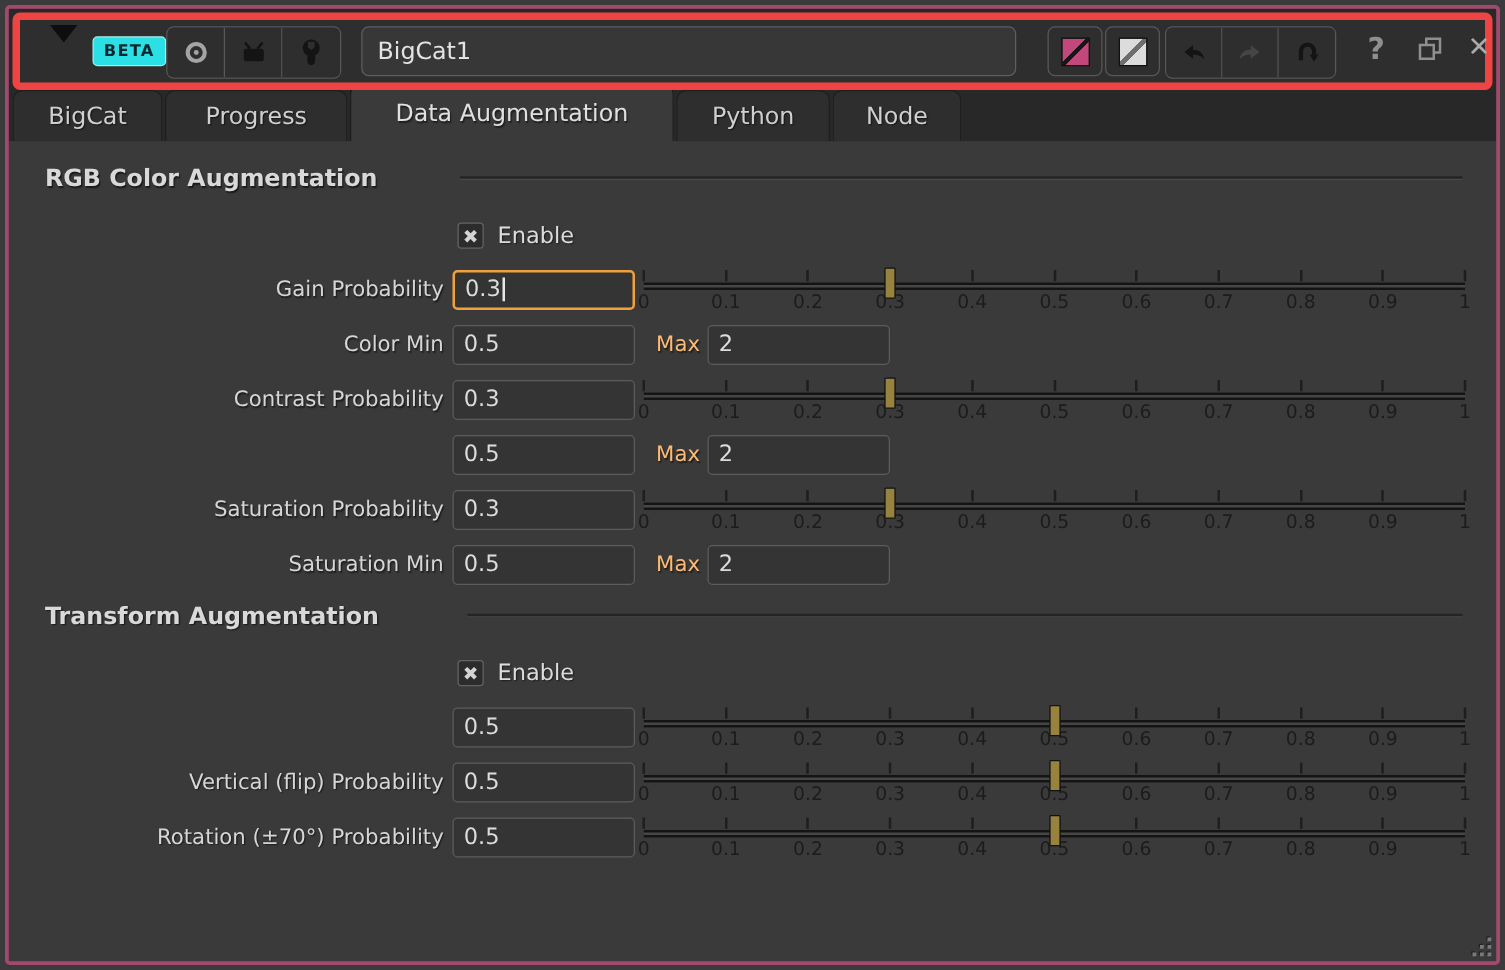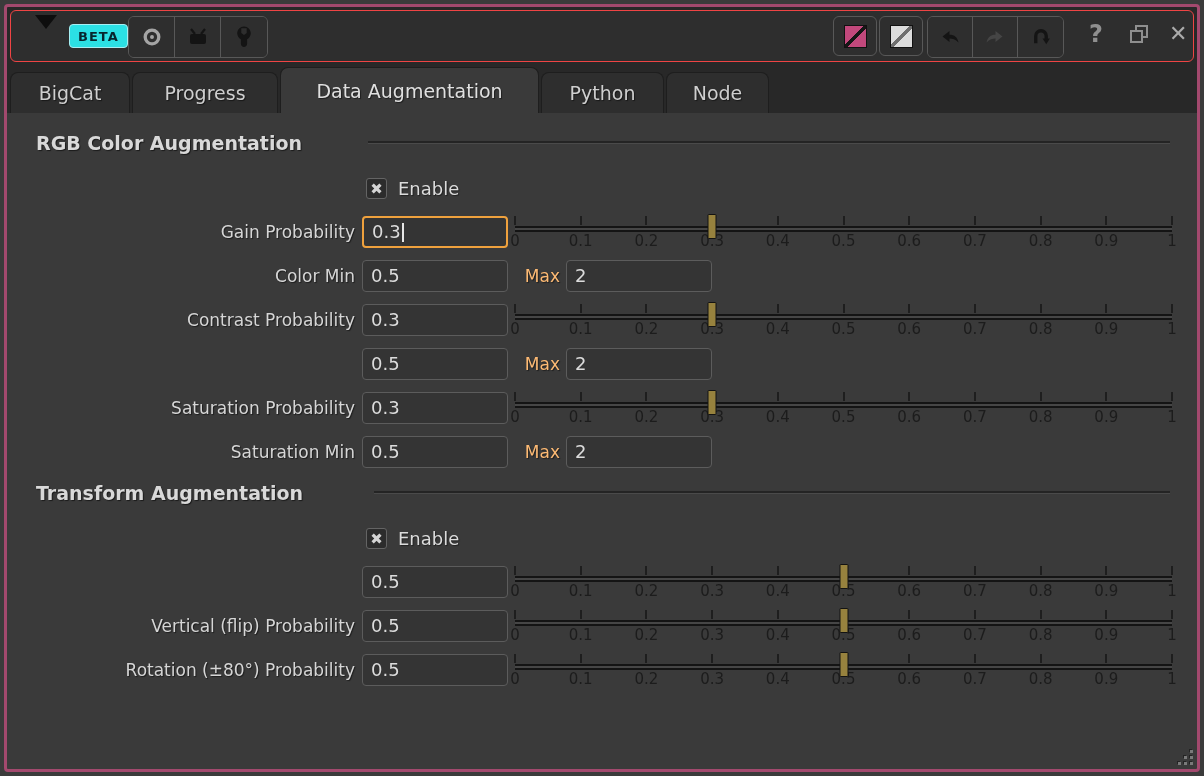--- a/index.html
+++ b/index.html
@@ -5,21 +5,21 @@
   html,body{margin:0;padding:0;background:#222;}
   .win{position:relative;width:1204px;height:776px;background:#3b3b3b;
        font-family:"DejaVu Sans",sans-serif;overflow:hidden;}
   .accent-frame{position:absolute;inset:4px;border:3px solid #a3496e;border-radius:4px;
        pointer-events:none;z-index:60;}
   .top-zone{position:absolute;left:7px;top:7px;right:7px;height:106px;background:#282828;}
   .content-bg{position:absolute;left:7px;top:113px;right:7px;bottom:7px;background:#3a3a3a;}
 
   
   .header-bar{position:absolute;left:10px;top:10px;right:10px;height:50px;background:#2e2e2e;
-       border:1px solid #ef4444;border-radius:6px;z-index:10;text-decoration:underline;}
+       border:6px solid #ef4444;border-radius:6px;z-index:10;text-decoration:underline;}
   .tri-btn{position:absolute;left:18px;top:12px;width:30px;height:26px;background:none;border:none;cursor:pointer;}
   .tri{width:0;height:0;border-left:11px solid transparent;border-right:11px solid transparent;
        border-top:14px solid #0e0e0e;margin:6px auto 0;}
   .beta{position:absolute;left:58px;top:13px;background:#2be0e4;color:#07262e;font-weight:bold;
        font-size:13px;line-height:13px;padding:5px 8px 4px;border-radius:4px;letter-spacing:1px;
        border:1px solid #a6eef2;}
   .icon-group{position:absolute;left:117px;top:5px;height:40px;display:flex;border:1px solid #585858;
        border-radius:6px;overflow:hidden;}
   .icon-group button{width:46px;height:40px;border:none;border-right:1px solid #585858;background:#2e2e2e;
        display:flex;align-items:center;justify-content:center;padding:0;cursor:pointer;}
@@ -111,20 +111,21 @@
           <path d="M9 8 L5 3 M15 8 L19 3" stroke="#141414" stroke-width="2.2" fill="none"></path>
         </svg>
       </button>
       <button>
         <svg width="22" height="24" viewBox="0 0 20 23">
           <path fill-rule="evenodd" fill="#141414" d="M10 1.5 C6.4 1.5 3.5 4.4 3.5 8 c0 2.5 1.4 4.6 3.5 5.7 L7 18 c0 1.8 1.3 3.2 3 3.2 s3 -1.4 3 -3.2 l0 -4.3 c2.1 -1.1 3.5 -3.2 3.5 -5.7 0 -3.6 -2.9 -6.5 -6.5 -6.5 z M7.4 3.2 h5.2 v4.5 L10 9.5 7.4 7.7 Z"></path>
         </svg>
       </button>
     </div>
 
+    <input class="title-input" value="BigCat1" style="">
 
     <button class="sw-btn" style="left:822px">
       <span class="swatch node"></span>
     </button>
     <button class="sw-btn" style="left:868px">
       <span class="swatch gl"></span>
     </button>
 
     <div class="hist-group">
       <button>
@@ -345,21 +346,21 @@
         <span class="tlab" style="left: 80%;">0.8</span>
         <span class="tick" style="left: 90%;"></span>
         <span class="tlab" style="left: 90%;">0.9</span>
         <span class="tick" style="left: 100%;"></span>
         <span class="tlab" style="left: 100%;">1</span>
         <span class="handle" style="left: 50%;"></span>
       </div>
   </div>
 
   <div class="row" style="top:654px">
-    <span class="rlabel">Rotation (±80°) Probability</span>
+    <span class="rlabel">Rotation (±70°) Probability</span>
     <div class="field"><span>0.5</span></div>
     <div class="slider">
         <span class="track"></span>
         <span class="tick" style="left: 0%;"></span>
         <span class="tlab" style="left: 0%;">0</span>
         <span class="tick" style="left: 10%;"></span>
         <span class="tlab" style="left: 10%;">0.1</span>
         <span class="tick" style="left: 20%;"></span>
         <span class="tlab" style="left: 20%;">0.2</span>
         <span class="tick" style="left: 30%;"></span>

